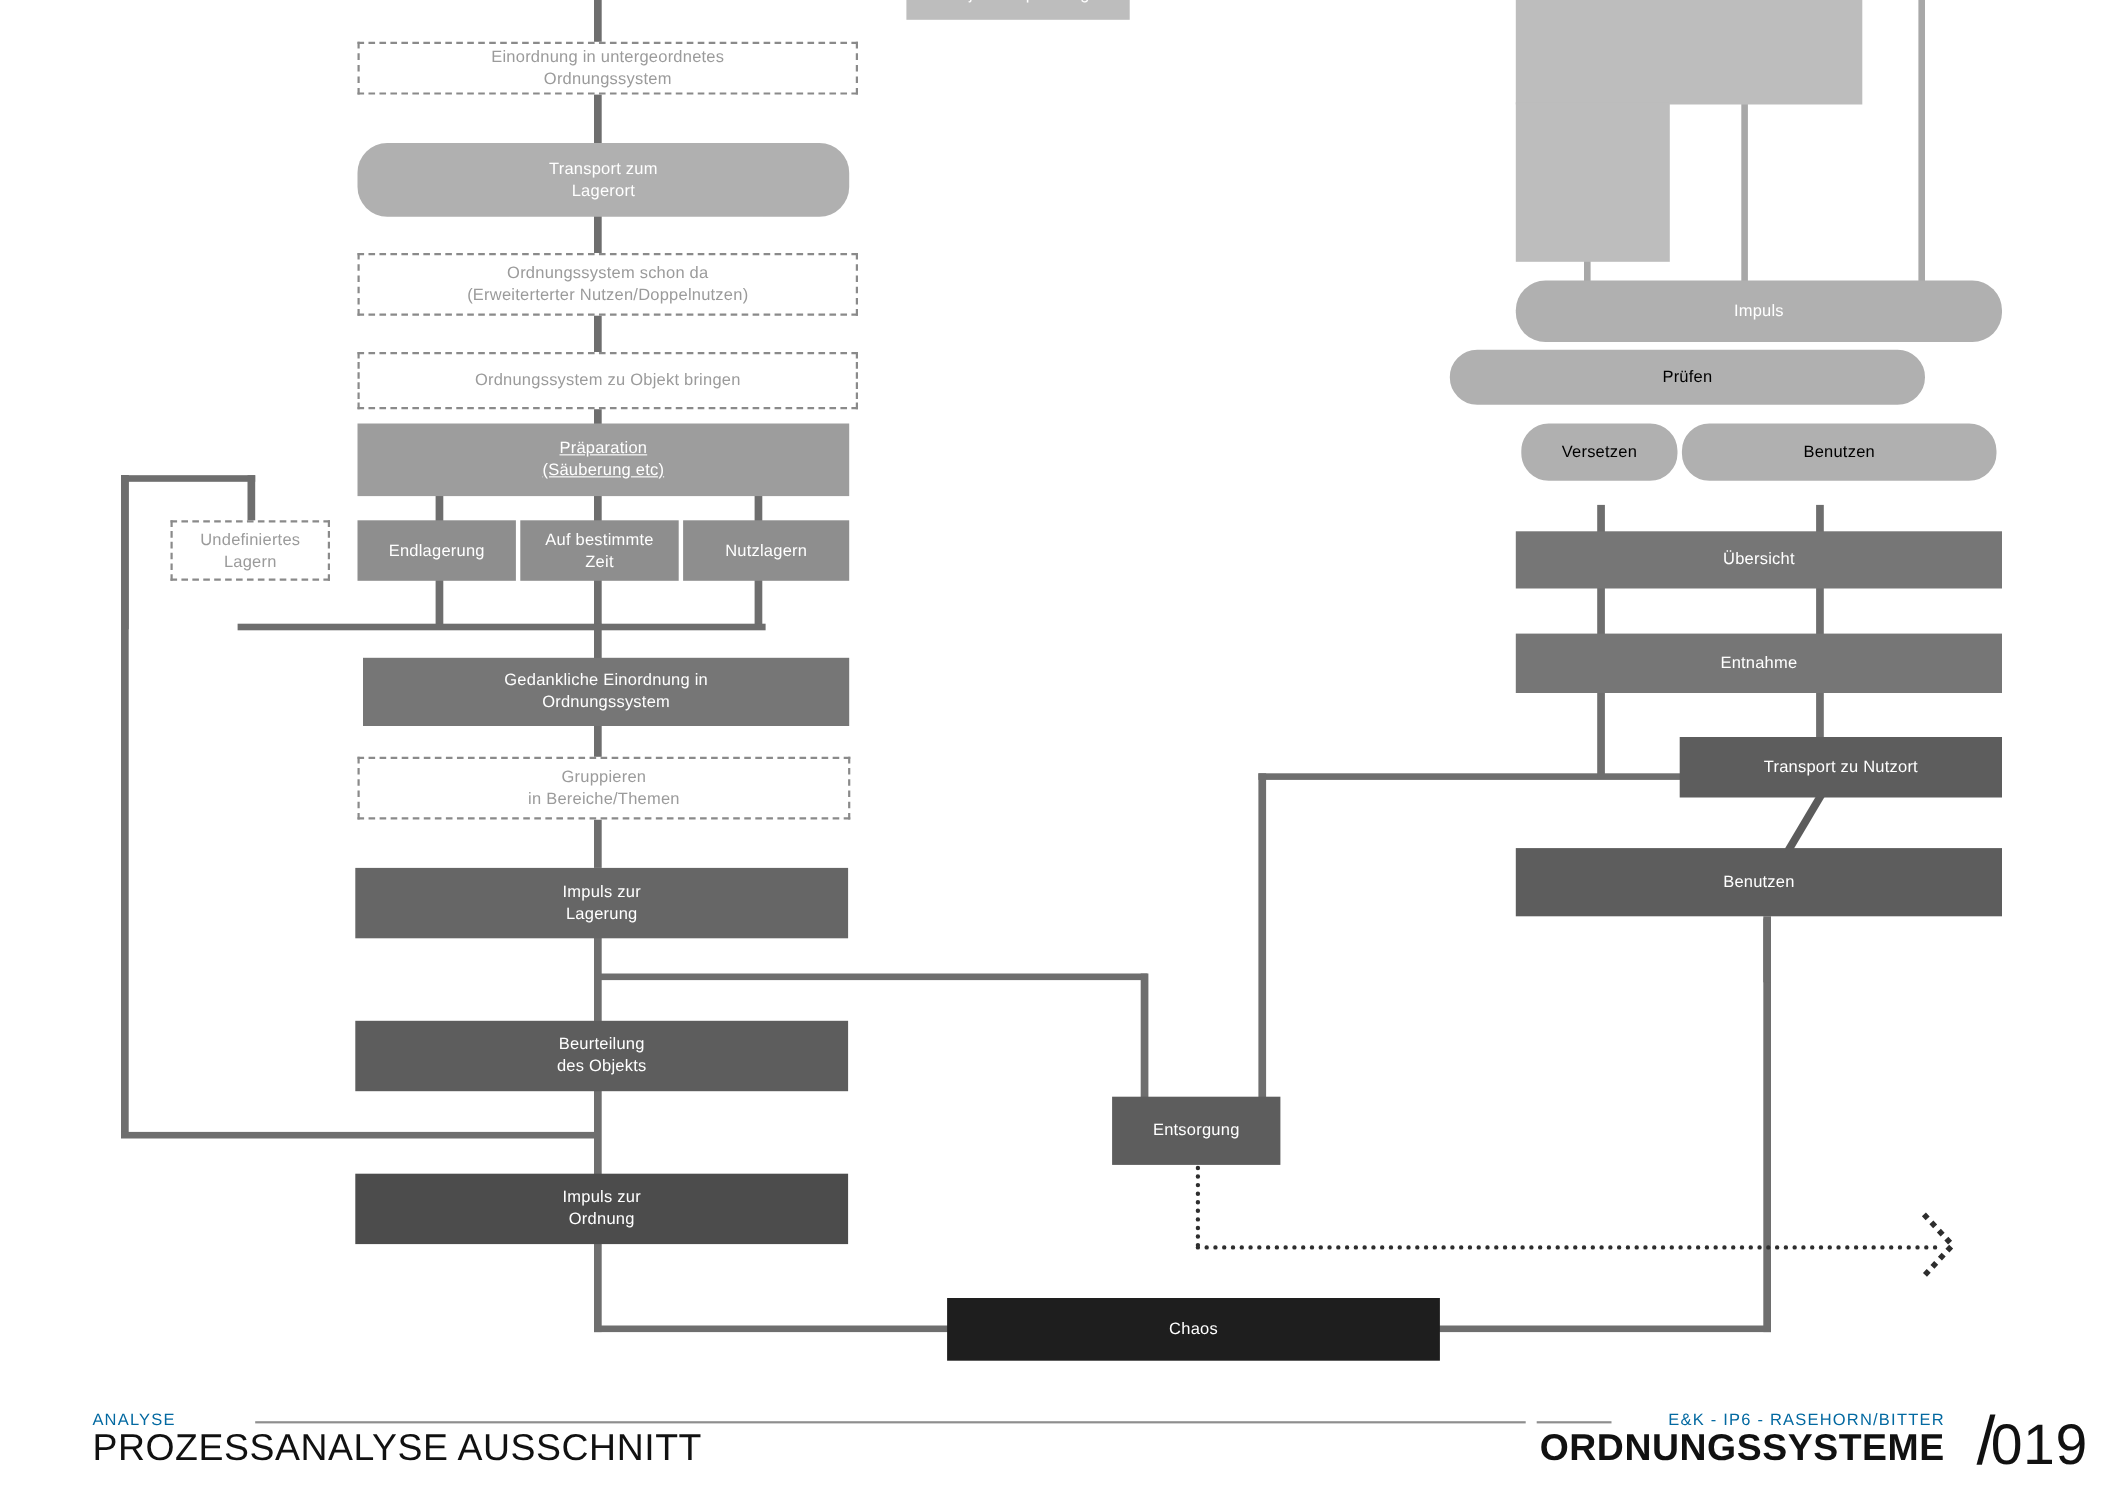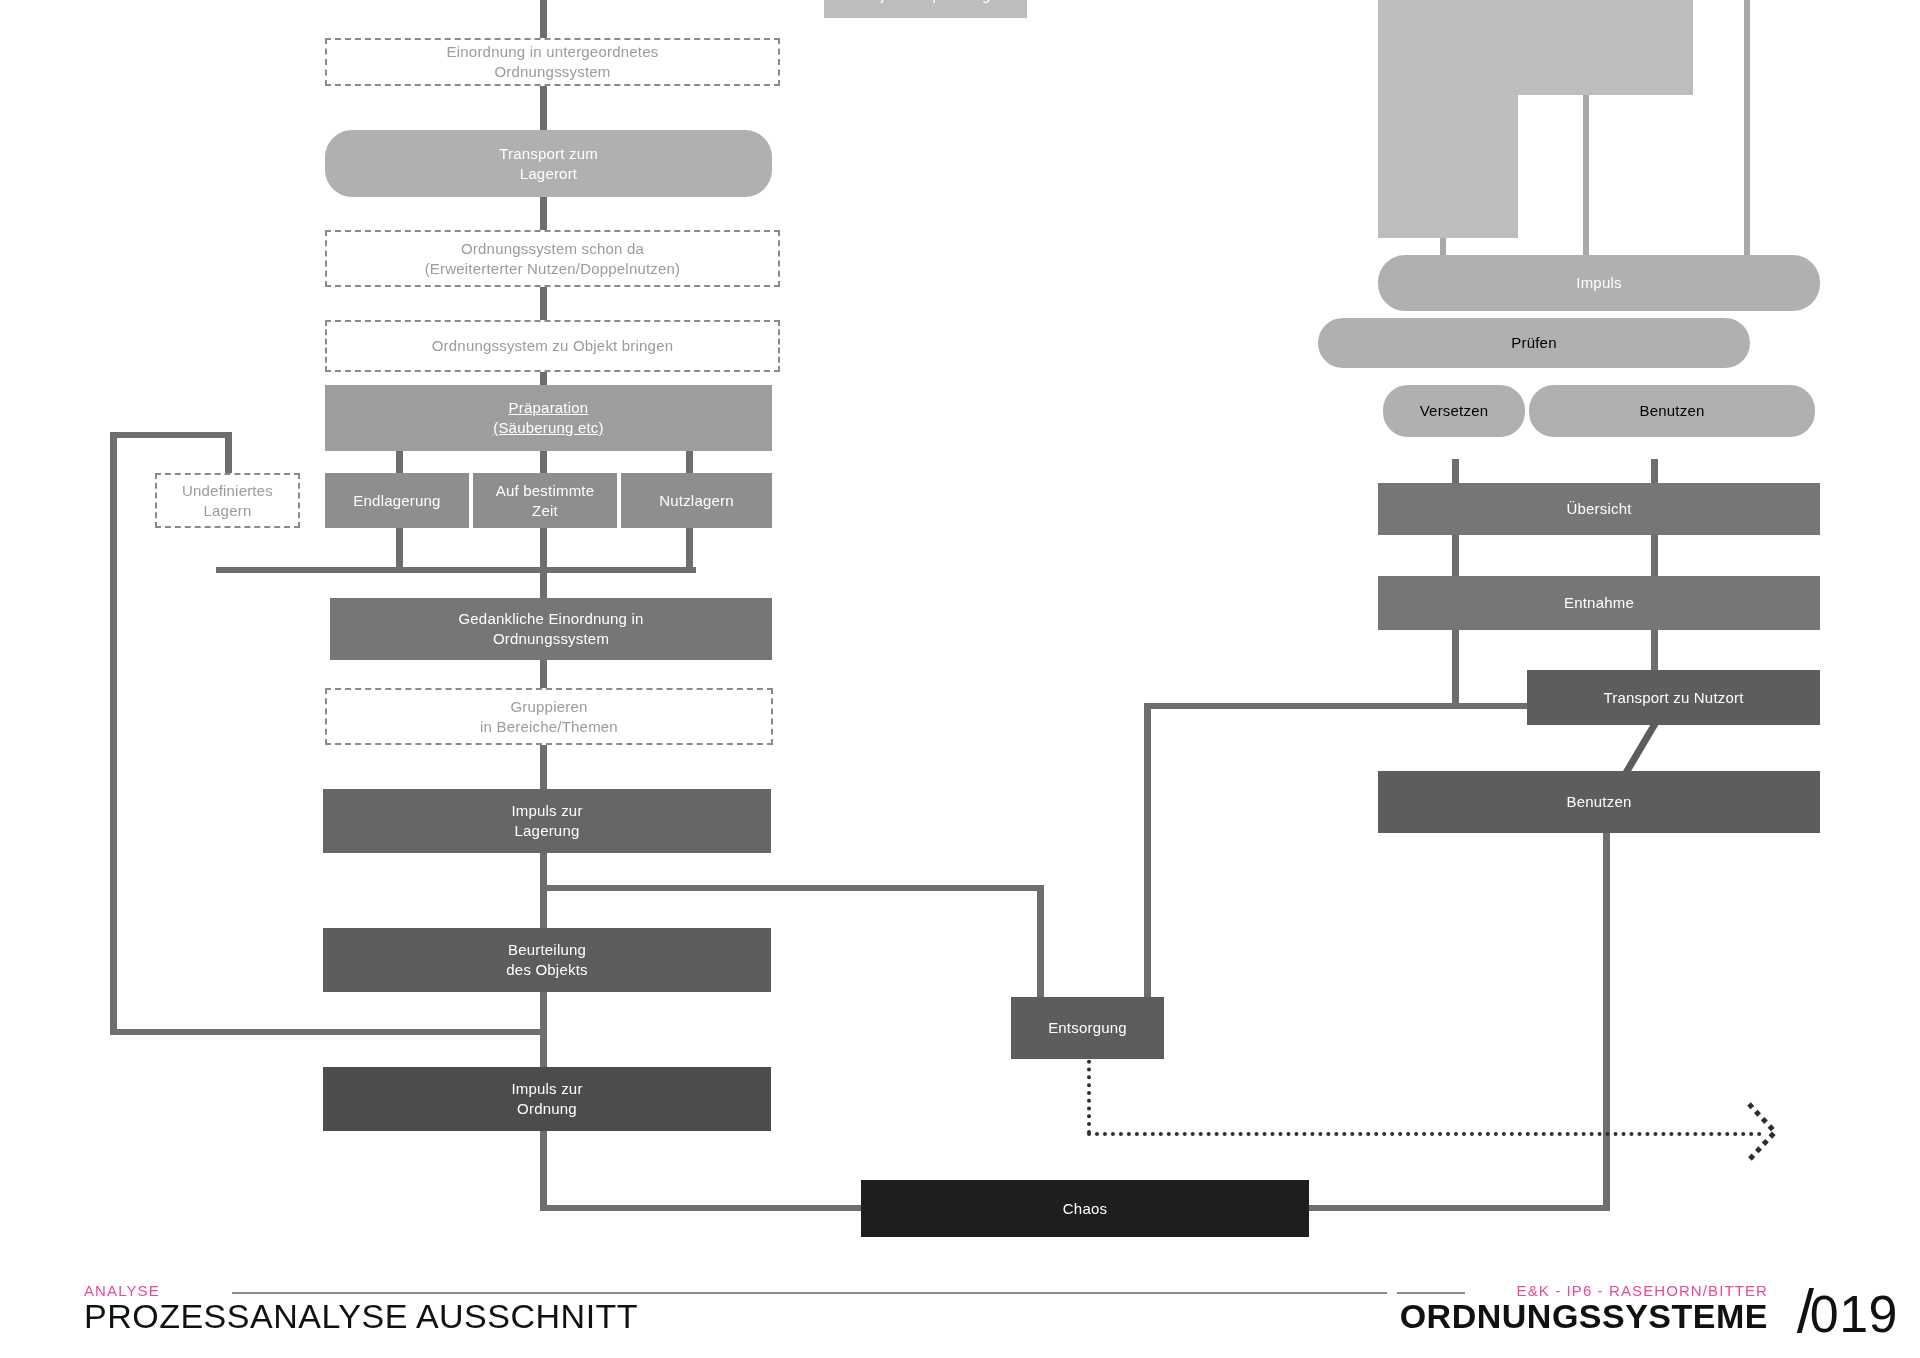--- a/index.html
+++ b/index.html
@@ -82,21 +82,21 @@
     height: 96px;
   }
   .footer-left {
     position: absolute;
     left: 84px;
     bottom: 22px;
   }
   .kicker {
     font-size: 15px;
     letter-spacing: 1.1px;
-    color: #ec4899;
+    color: #0369a1;
     font-family: "Liberation Sans", sans-serif;
     white-space: nowrap;
   }
   .bigtitle {
     font-size: 34px;
     letter-spacing: 0.5px;
     color: #111111;
     font-weight: 400;
     white-space: nowrap;
     margin-top: -2px;

